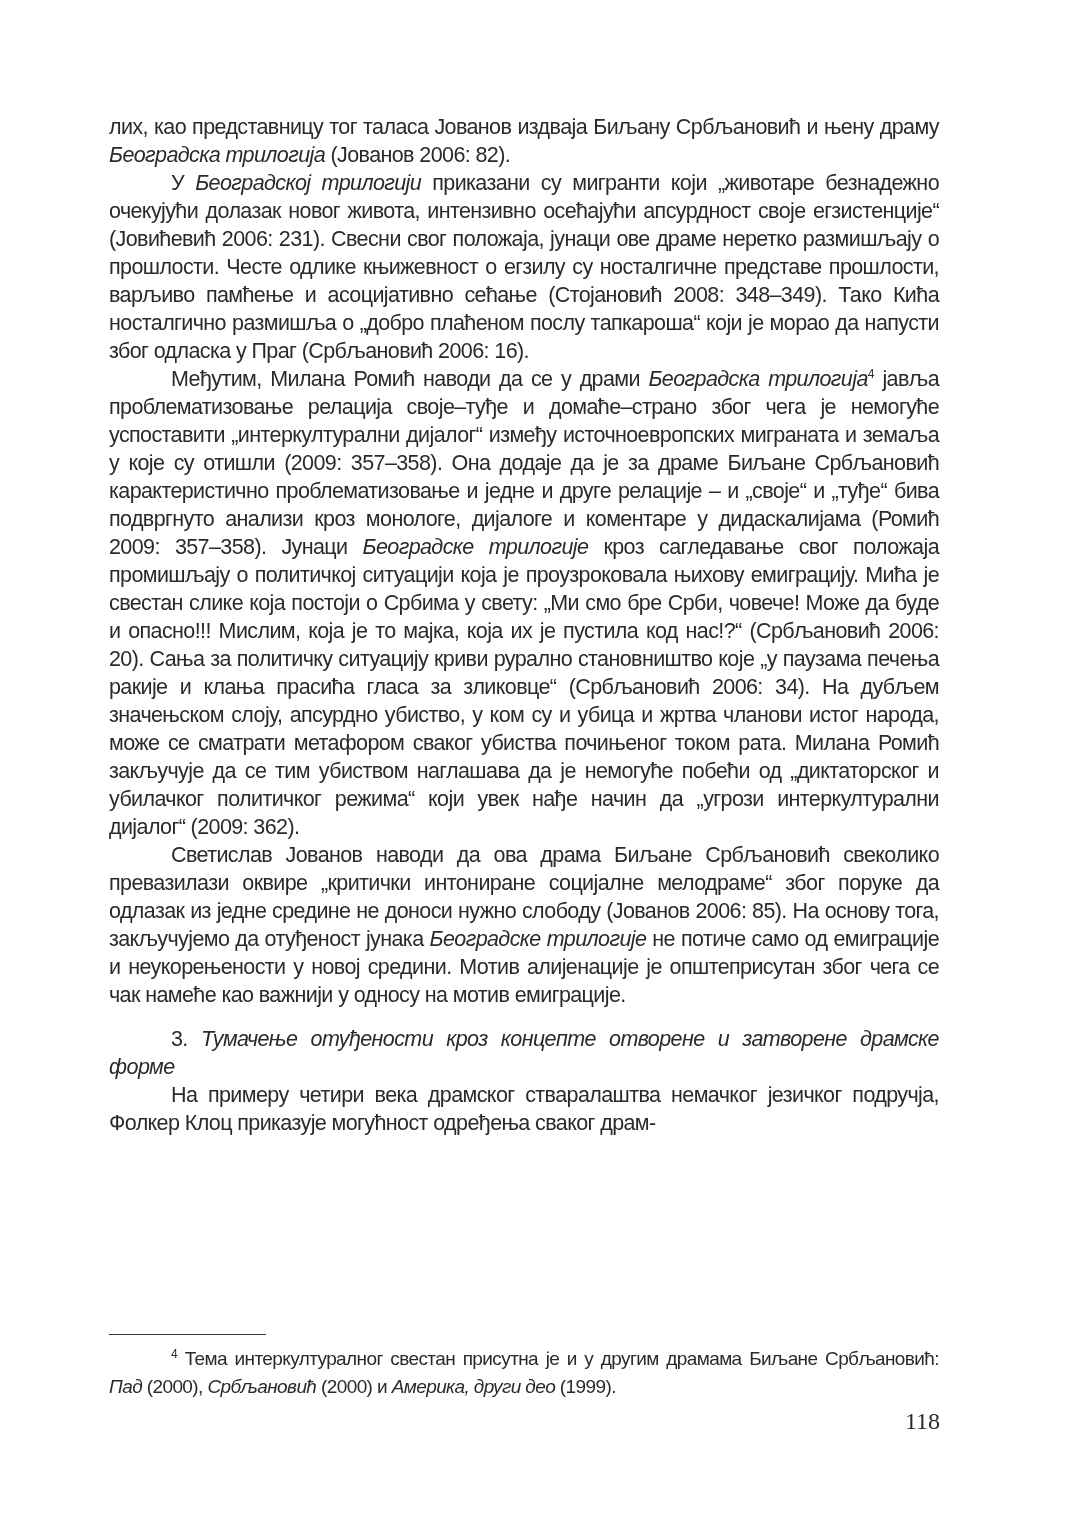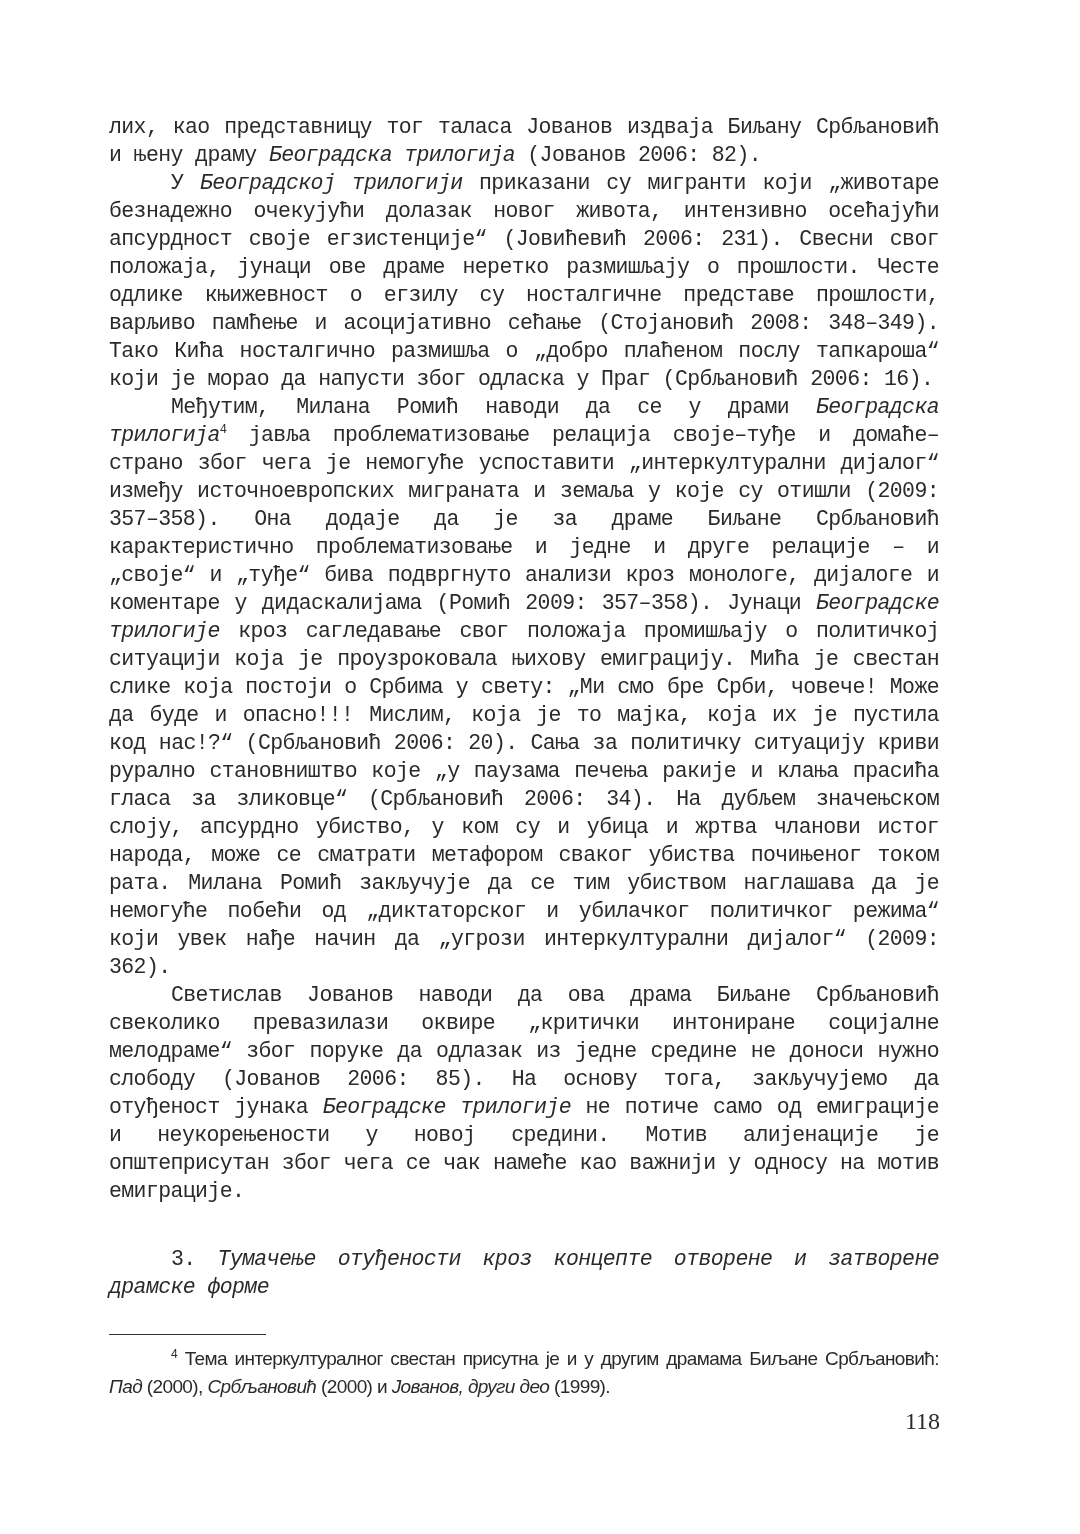--- a/index.html
+++ b/index.html
@@ -1,30 +1,30 @@
 <!DOCTYPE html>
 <html><head>
 <meta charset="utf-8">
 <style>
   html, body { margin: 0; padding: 0; background: #ffffff; }
   body { width: 1080px; height: 1534px; position: relative; overflow: hidden; }
   .page {
     position: absolute; left: 109px; top: 113px; width: 830px;
-    font-family: Liberation Mono, monospace;
+    font-family: Liberation Sans, sans-serif;
     font-stretch: condensed;
     color: #2a2a2a;
     font-size: 21.5px;
     line-height: 28px;
     letter-spacing: -0.6px;
   }
   p { margin: 0; text-align: justify; }
   p.indent { text-indent: 62px; }
   .it { font-style: italic; }
   sup { font-size: 12px; line-height: 0; vertical-align: super; }
-  .heading { margin-top: 40px; text-indent: 62px; text-align: justify; }
+  .heading { margin-top: 16px; text-indent: 62px; text-align: justify; }
   .rule { position: absolute; left: 109px; top: 1334px; width: 157px; height: 1px; background: #333; }
   .footnote {
     position: absolute; left: 109px; top: 1345px; width: 830px;
     font-family: "Liberation Sans", sans-serif; color: #2a2a2a;
     font-size: 19px; line-height: 28px; letter-spacing: -0.6px;
   }
   .footnote p { text-indent: 62px; text-align: justify; }
   .pagenum {
     position: absolute; left: 900px; top: 1408px; width: 40px; text-align: right;
     font-family: "Liberation Serif", serif; font-size: 24px; color: #2a2a2a;
@@ -34,20 +34,21 @@
 <body>
 
 <div class="page">
   <div id="paras">
       <p><span>лих, као представницу тог таласа Јованов издваја Биљану Србљановић и њену драму </span><span class="it">Београдска трилогија</span><span> (Јованов 2006: 82).</span></p>
       <p class="indent"><span>У </span><span class="it">Београдској трилогији</span><span> приказани су мигранти који „животаре безнадежно очекујући долазак новог живота, интензивно осећајући апсурдност своје егзистенције“ (Јовићевић 2006: 231). Свесни свог положаја, јунаци ове драме неретко размишљају о прошлости. Честе одлике књижевност о егзилу су носталгичне представе прошлости, варљиво памћење и асоцијативно сећање (Стојановић 2008: 348–349). Тако Кића носталгично размишља о „добро плаћеном послу тапкароша“ који је морао да напусти због одласка у Праг (Србљановић 2006: 16).</span></p>
       <p class="indent"><span>Међутим, Милана Ромић наводи да се у драми </span><span class="it">Београдска трилогија</span><sup>4</sup><span> јавља проблематизовање релација своје–туђе и домаће–страно због чега је немогуће успоставити „интеркултурални дијалог“ између источноевропских миграната и земаља у које су отишли (2009: 357–358). Она додаје да је за драме Биљане Србљановић карактеристично проблематизовање и једне и друге релације – и „своје“ и „туђе“ бива подвргнуто анализи кроз монологе, дијалоге и коментаре у дидаскалијама (Ромић 2009: 357–358). Јунаци </span><span class="it">Београдске трилогије</span><span> кроз сагледавање свог положаја промишљају о политичкој ситуацији која је проузроковала њихову емиграцију. Мића је свестан слике која постоји о Србима у свету: „Ми смо бре Срби, човече! Може да буде и опасно!!! Мислим, која је то мајка, која их је пустила код нас!?“ (Србљановић 2006: 20). Сања за политичку ситуацију криви рурално становништво које „у паузама печења ракије и клања прасића гласа за зликовце“ (Србљановић 2006: 34). На дубљем значењском слоју, апсурдно убиство, у ком су и убица и жртва чланови истог народа, може се сматрати метафором сваког убиства почињеног током рата. Милана Ромић закључује да се тим убиством наглашава да је немогуће побећи од „диктаторског и убилачког политичког режима“ који увек нађе начин да „угрози интеркултурални дијалог“ (2009: 362).</span></p>
       <p class="indent"><span>Светислав Јованов наводи да ова драма Биљане Србљановић свеколико превазилази оквире „критички интониране социјалне мелодраме“ због поруке да одлазак из једне средине не доноси нужно слободу (Јованов 2006: 85). На основу тога, закључујемо да отуђеност јунака </span><span class="it">Београдске трилогије</span><span> не потиче само од емиграције и неукорењености у новој средини. Мотив алијенације је општеприсутан због чега се чак намеће као важнији у односу на мотив емиграције.</span></p>
     </div>
   <p class="heading"><span>3. </span><span class="it">Тумачење отуђености кроз концепте отворене и затворене драмске форме</span></p>
+  <p class="indent">На примеру четири века драмског стваралаштва немачког језичког подручја, Фолкер Клоц приказује могућност одређења сваког драм-</p>
 </div>
 
 <div class="rule"></div>
 <div class="footnote">
-  <p id="fn"><sup>4</sup><span> Тема интеркултуралног свестан присутна је и у другим драмама Биљане Србљановић: </span><span class="it">Пад</span><span> (2000), </span><span class="it">Србљановић</span><span> (2000) и </span><span class="it">Јованов, други део</span><span> (1999).</span></p>
+  <p id="fn"><sup>4</sup><span> Тема интеркултуралног свестан присутна је и у другим драмама Биљане Србљановић: </span><span class="it">Пад</span><span> (2000), </span><span class="it">Србљановић</span><span> (2000) и </span><span class="it">Америка, други део</span><span> (1999).</span></p>
 </div>
 
 <div class="pagenum">118</div>
 
 </body></html>

